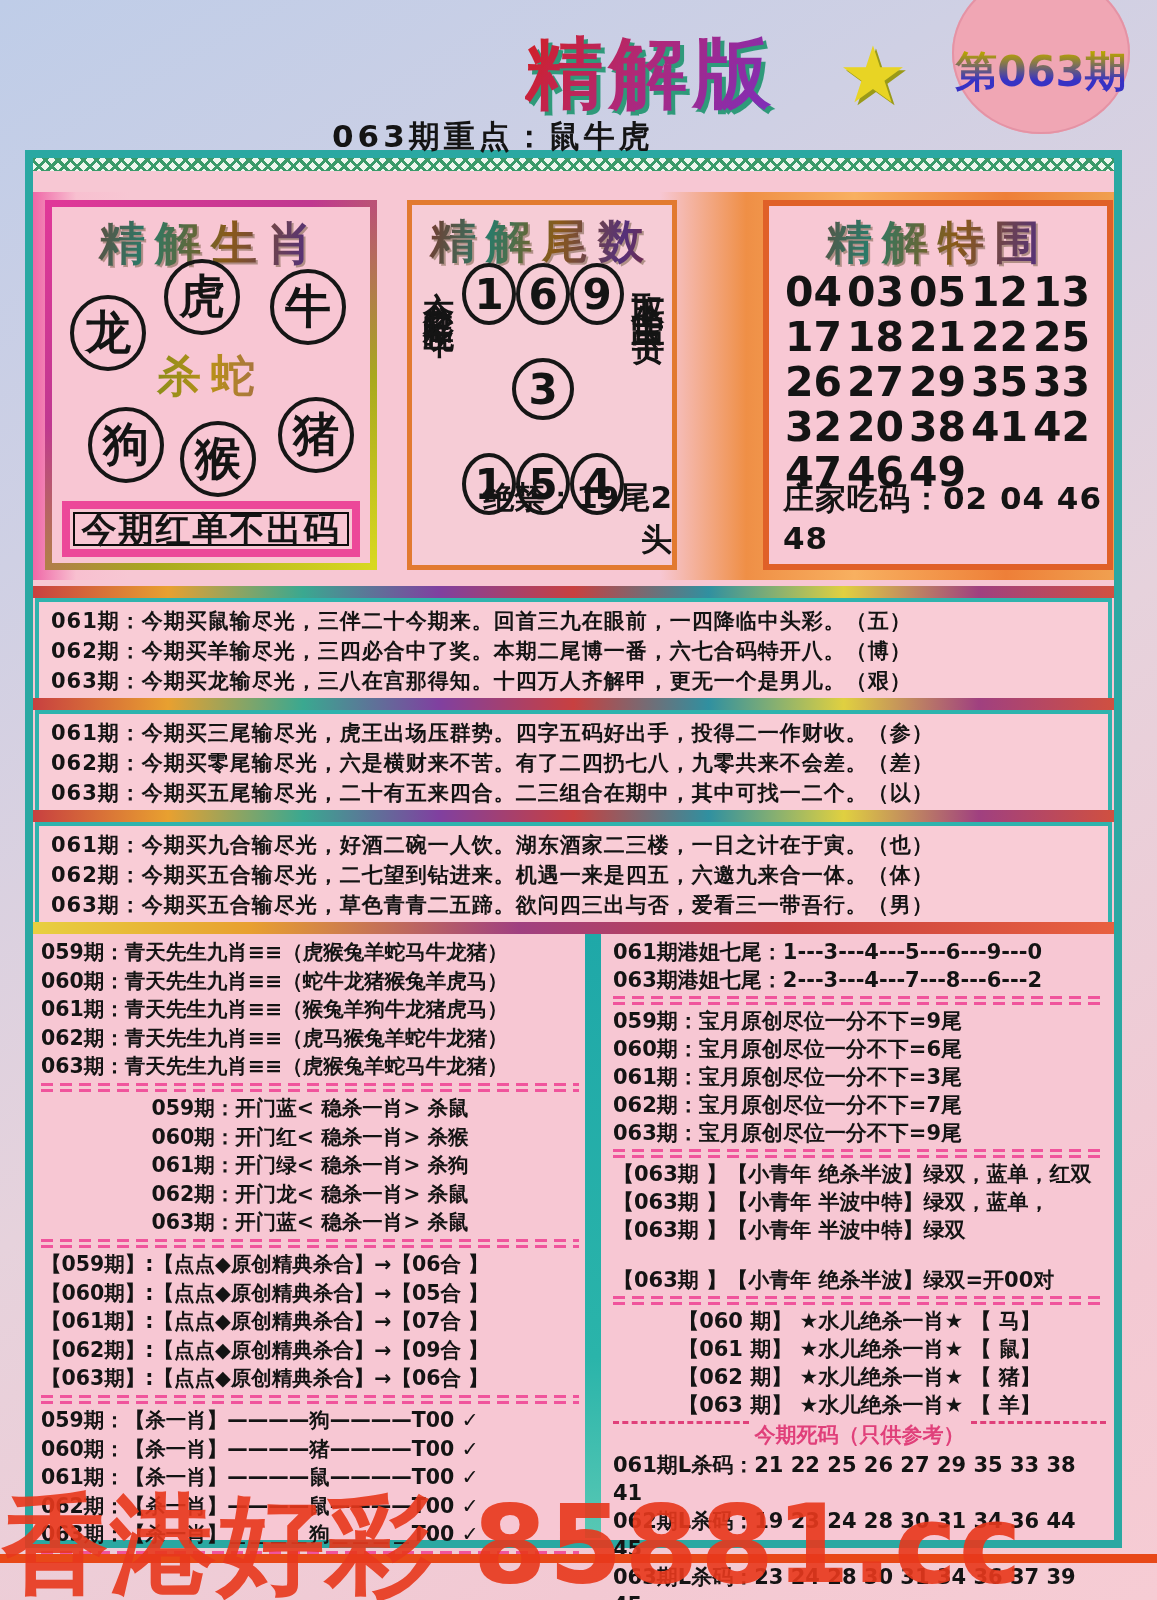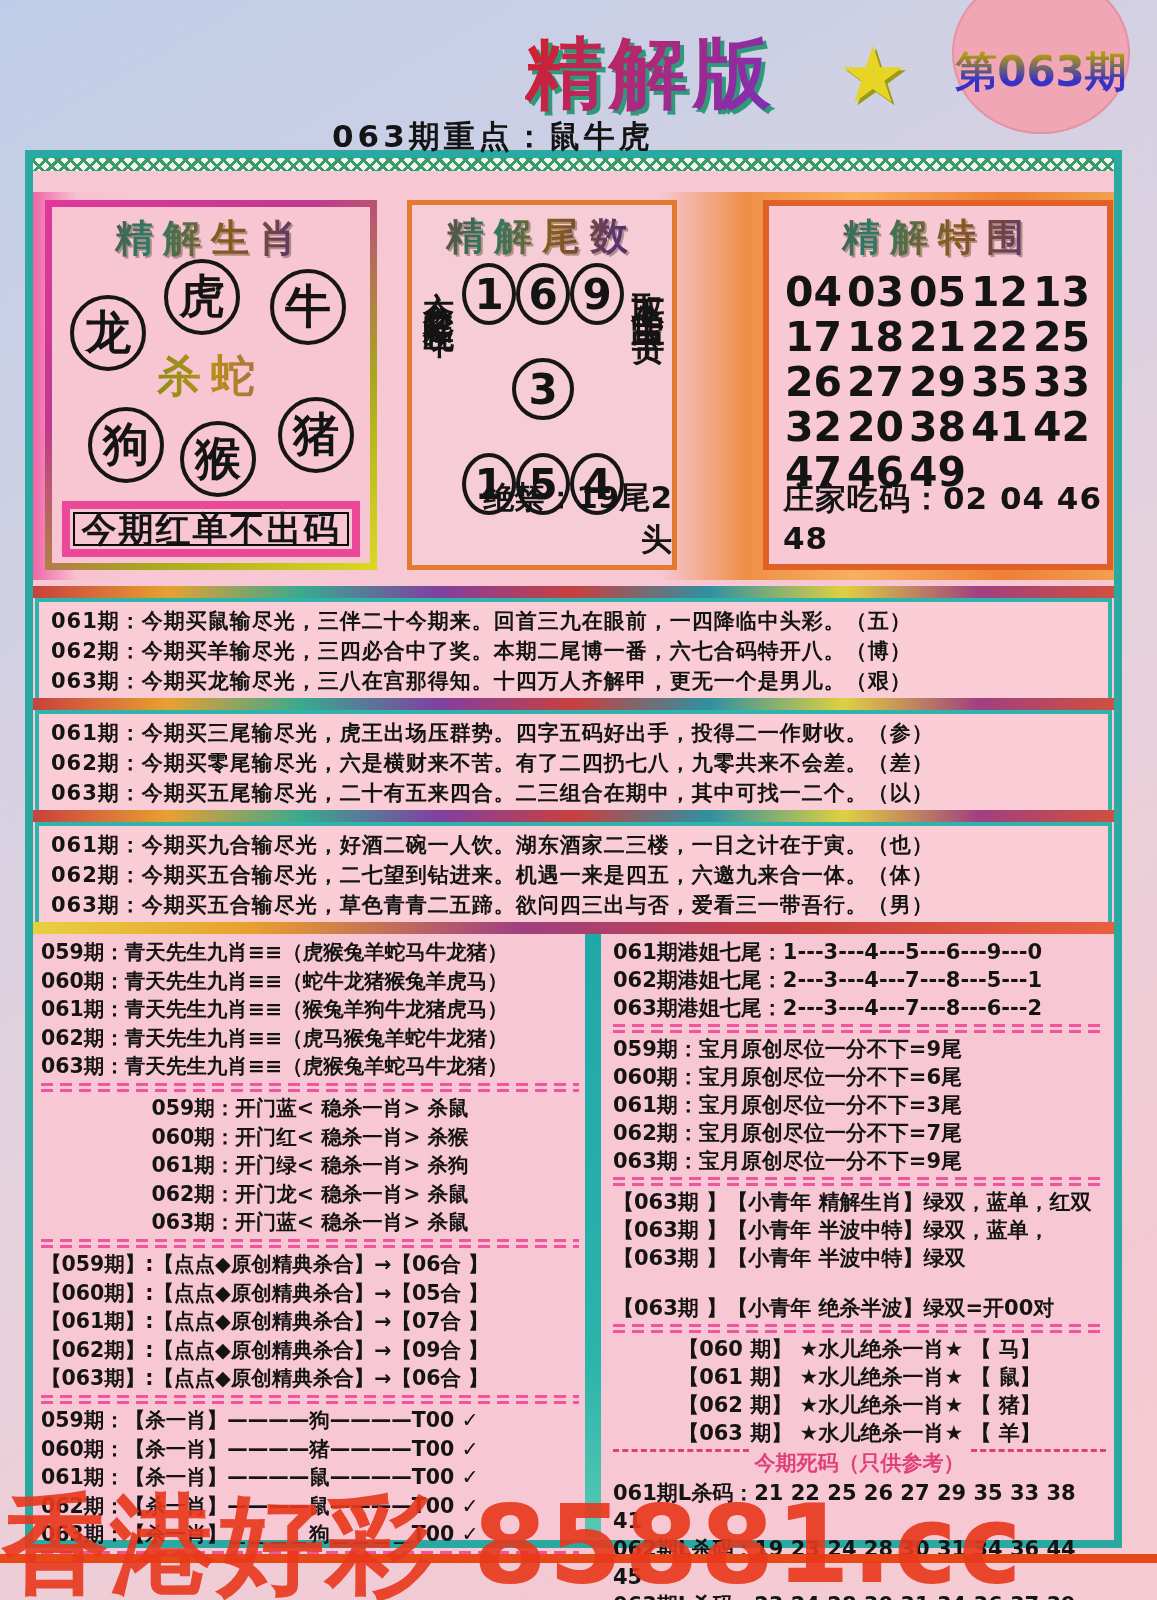--- a/index.html
+++ b/index.html
@@ -35,21 +35,21 @@
   .zigzag{ position:absolute; left:0; top:0; right:0; height:13px; background:
     repeating-linear-gradient(45deg,transparent 0 6px,#3a9a6a 6px 9px),
     repeating-linear-gradient(-45deg,transparent 0 6px,#3a9a6a 6px 9px);
     background-color:#eef6ee;}
   
   .boxes-row{ position:absolute; left:0; top:34px; right:0; height:388px;
     background:linear-gradient(90deg,#ef68a8 0%,#f8c0d0 4%,#f7c7d3 9%,#f7c7d3 58%,#ef8f46 66%,#f8b060 76%,#ee7f38 90%,#f0a050 100%);}
   .zbox{ position:absolute; left:12px; top:8px; width:332px; height:370px; background:#f8c6d3;
     border:7px solid transparent;
     border-image:linear-gradient(140deg,#e03898 0%,#c03890 35%,#a8a81e 70%,#d8d820 100%) 1;}
-  .box-title{ text-align:center; font-size:38px; letter-spacing:10px; margin-top:6px;}
+  .box-title{ text-align:center; font-size:46px; letter-spacing:10px; margin-top:6px;}
   .zo{ position:absolute; width:76px; height:76px; border:4px solid #161616; border-radius:50%;
     display:flex; align-items:center; justify-content:center; font-size:46px;}
   .zo-tiger{left:112px;top:52px;} .zo-ox{left:218px;top:62px;} .zo-dragon{left:18px;top:88px;}
   .zo-dog{left:36px;top:200px;} .zo-monkey{left:128px;top:214px;} .zo-pig{left:226px;top:190px;}
   .kill-label{ position:absolute; left:0; right:0; top:140px; text-align:center; font-size:44px; letter-spacing:10px;
     background:linear-gradient(90deg,#3a8a20 0%,#b89018 50%,#8030a0 100%);
     -webkit-background-clip:text; background-clip:text; color:transparent;}
   .zbox-footer{ position:absolute; left:10px; right:10px; bottom:6px; height:56px;
     border:8px solid #ec4899; box-shadow:inset 0 0 0 3px #f8c6d3, inset 0 0 0 5px #0c0c0c;
     display:flex; align-items:center; justify-content:center; font-size:35px; letter-spacing:2px;}
@@ -252,30 +252,29 @@
       <div>061期：【杀一肖】————鼠————T00 ✓</div>
       <div>062期：【杀一肖】————鼠————T00 ✓</div>
       <div>063期：【杀一肖】＿＿＿＿狗＿＿＿＿T00 ✓</div>
       <div class="sep"></div>
     </div>
 
     <div class="col-div"></div>
 
     <div class="col-right">
       <div>061期港姐七尾：1---3---4---5---6---9---0</div>
-      <div>062期港姐七尾：2---3---4---7---8---5---1</div>
       <div>063期港姐七尾：2---3---4---7---8---6---2</div>
       <div class="sep"></div>
       <div>059期：宝月原创尽位一分不下=9尾</div>
       <div>060期：宝月原创尽位一分不下=6尾</div>
       <div>061期：宝月原创尽位一分不下=3尾</div>
       <div>062期：宝月原创尽位一分不下=7尾</div>
       <div>063期：宝月原创尽位一分不下=9尾</div>
       <div class="sep"></div>
-      <div>【063期 】【小青年 精解生肖】绿双，蓝单，红双</div>
+      <div>【063期 】【小青年 绝杀半波】绿双，蓝单，红双</div>
       <div>【063期 】【小青年 半波中特】绿双，蓝单，</div>
       <div>【063期 】【小青年 半波中特】绿双</div>
       <div class="spacer"></div>
       <div>【063期 】【小青年 绝杀半波】绿双=开00对</div>
       <div class="sep"></div>
       <div class="center">【060 期】 ★水儿绝杀一肖★ 【 马】</div>
       <div class="center">【061 期】 ★水儿绝杀一肖★ 【 鼠】</div>
       <div class="center">【062 期】 ★水儿绝杀一肖★ 【 猪】</div>
       <div class="center">【063 期】 ★水儿绝杀一肖★ 【 羊】</div>
       <div class="dead-header">

